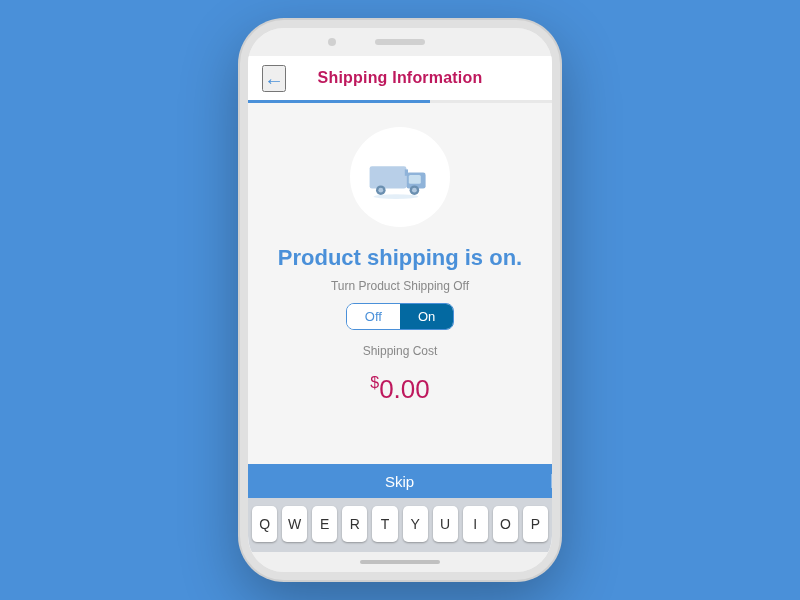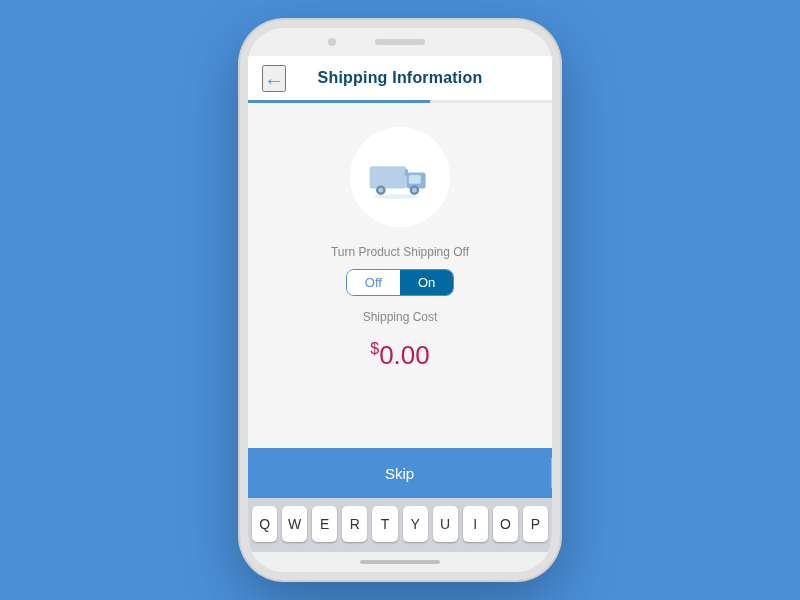--- a/index.html
+++ b/index.html
@@ -80,21 +80,21 @@
       position: absolute;
       left: 14px;
       color: #4a90d9;
       font-size: 20px;
       cursor: pointer;
     }
 
     .header-title {
       font-size: 16px;
       font-weight: 600;
-      color: #0c4a6e;
+      color: #be185d;
       letter-spacing: 0.2px;
     }
 
     .progress-bar {
       height: 3px;
       background: #e8e8e8;
       flex-shrink: 0;
     }
 
     .progress-fill {
@@ -190,21 +190,21 @@
     }
 
     .shipping-cost-value .dollar-sign {
       font-size: 16px;
       vertical-align: super;
       font-weight: 400;
     }
 
     
     .screen-actions {
-      height: 50px;
+      height: 34px;
       background: #4a90d9;
       display: flex;
       flex-shrink: 0;
     }
 
     .action-btn {
       flex: 1;
       display: flex;
       align-items: center;
       justify-content: center;
@@ -302,20 +302,21 @@
 
           <circle cx="16" cy="44" r="6" fill="#6a8fb0"></circle>
           <circle cx="16" cy="44" r="3" fill="#b0c8e0"></circle>
           <circle cx="58" cy="44" r="6" fill="#6a8fb0"></circle>
           <circle cx="58" cy="44" r="3" fill="#b0c8e0"></circle>
 
           <ellipse cx="35" cy="52" rx="28" ry="3" fill="#d8e8f5" opacity="0.7"></ellipse>
         </svg>
       </div>
 
+      <div class="shipping-on-text">Product shipping is on.</div>
 
       <div class="turn-off-label">Turn Product Shipping Off</div>
 
       <div class="toggle-container">
         <button class="toggle-btn off">Off</button>
         <button class="toggle-btn on">On</button>
       </div>
 
       <div class="shipping-cost-label">Shipping Cost</div>
 

